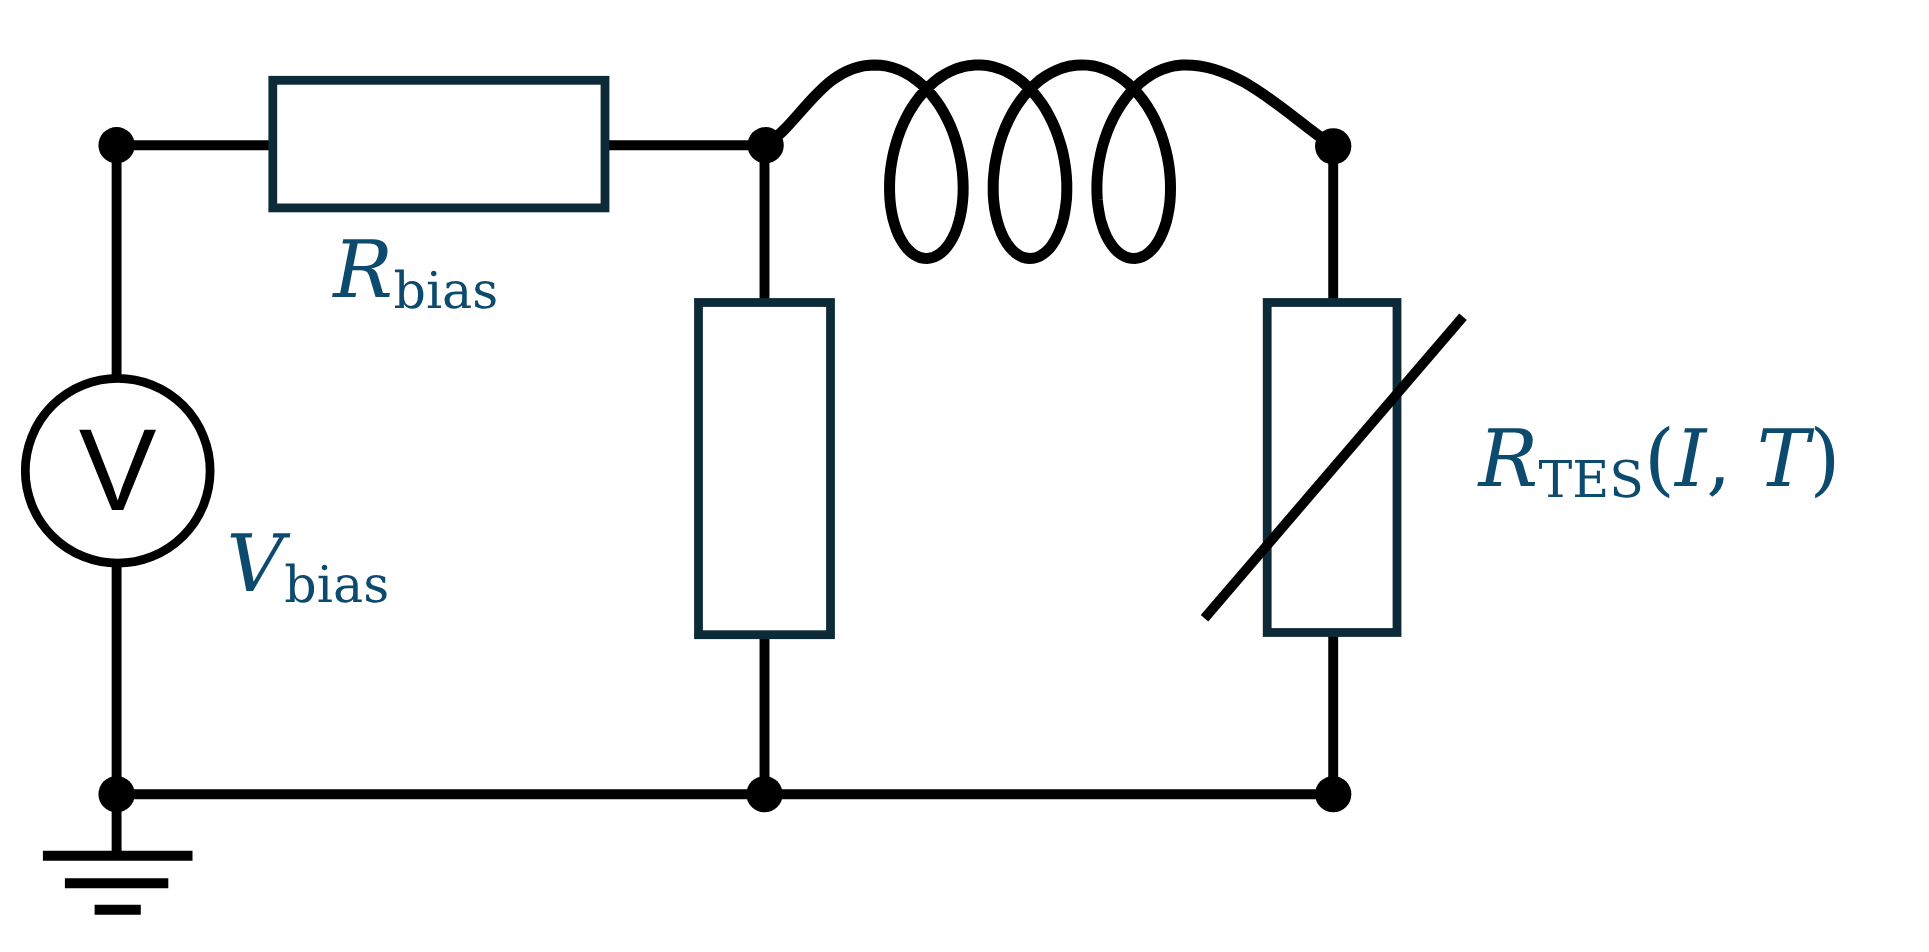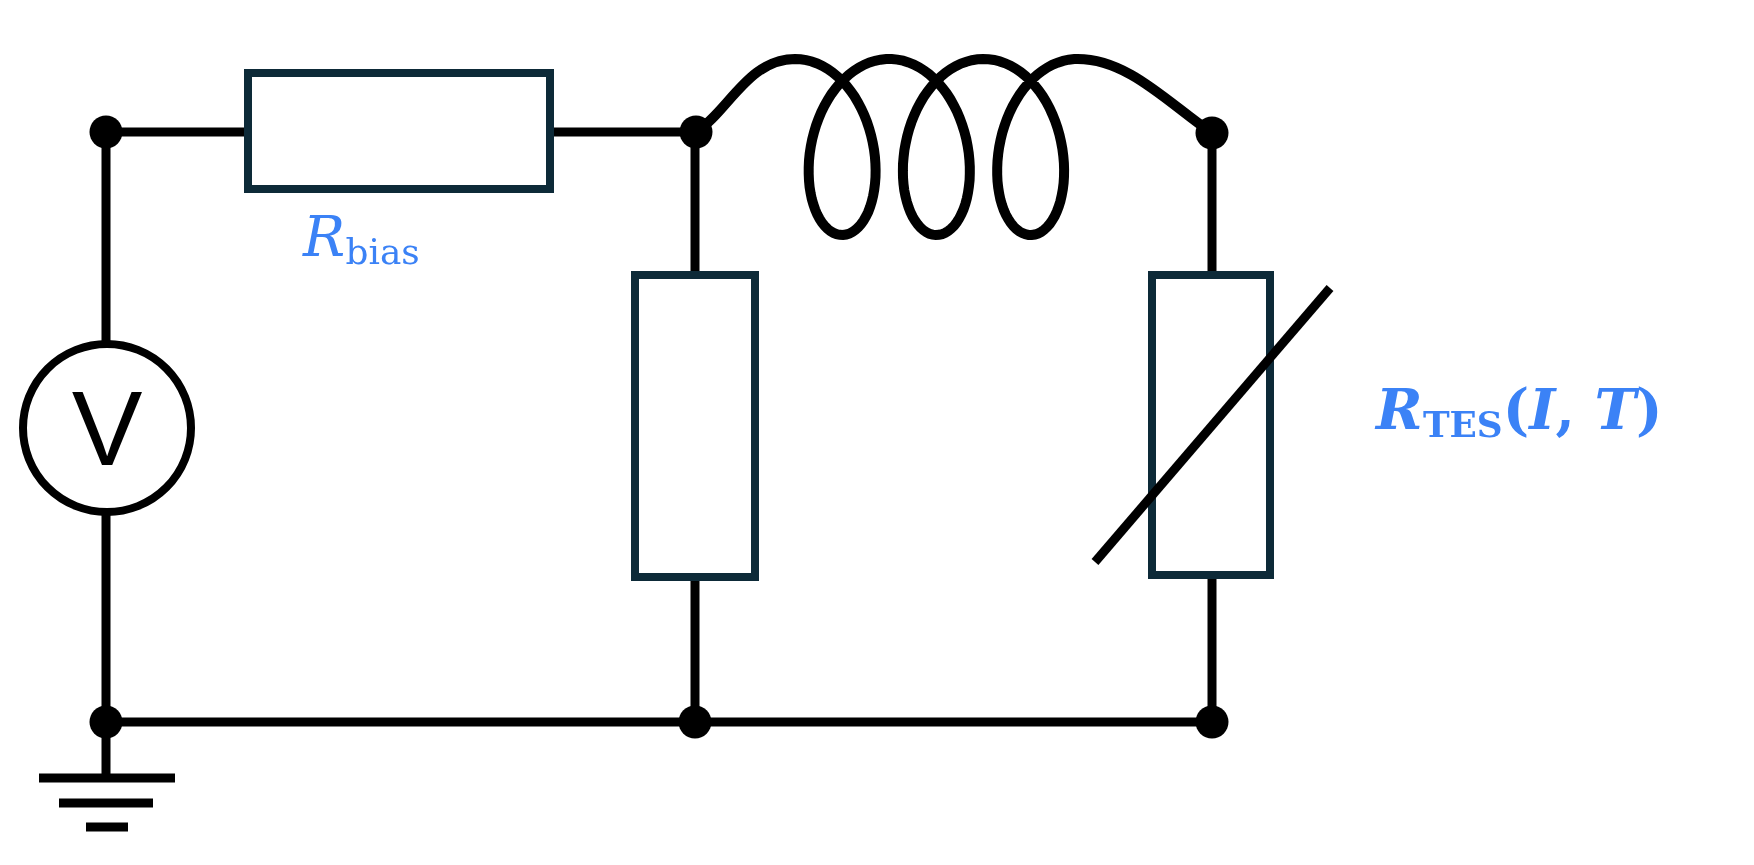--- a/index.html
+++ b/index.html
@@ -14,23 +14,23 @@
   .circuit-svg { position:absolute; left:0; top:0; }
   .wire   { stroke:var(--wire,#000000); stroke-width:9; fill:none; }
   .coil   { stroke:var(--wire,#000000); stroke-width:10; fill:none; stroke-linecap:round; }
   .diag   { stroke:var(--wire,#000000); stroke-width:9; fill:none; stroke-linecap:butt; }
   .node   { fill:var(--wire,#000000); stroke:none; }
   .resistor-box { stroke:var(--res,#0d2a38); stroke-width:8; fill:#ffffff; }
   .source-circle { stroke:var(--wire,#000000); stroke-width:8; fill:#ffffff; }
 
   .mlabel {
     position:absolute;
-    font-size:56px;
+    font-size:72px;
     line-height:1;
-    color:#3b82f6;
+    color:#0c4a6e;
     white-space:nowrap;
   }
   .mvar  { font-style:italic; font-family:"DejaVu Serif","Liberation Serif",serif; }
   .msub  { font-style:normal; font-size:0.64em; vertical-align:-0.22em; margin-left:0.01em;
            font-family:"DejaVu Serif","Liberation Serif",serif; }
   .mup   { font-style:normal; font-family:"DejaVu Serif","Liberation Serif",serif; }
 
   .source-letter {
     position:absolute;
     left:23px; top:344px;
@@ -85,19 +85,22 @@
   </svg>
 
   <div class="source-letter">
     <span>V</span>
   </div>
 
   <div class="mlabel" style="left:303px; top:209px;">
     <span class="mvar">R</span><span class="msub">bias</span>
   </div>
 
+  <div class="mlabel" style="left:206px; top:476px;">
+    <span class="mvar">V</span><span class="msub">bias</span>
+  </div>
 
 
-  <div class="mlabel" style="left:1376px; top:381px;font-weight:bold;">
+  <div class="mlabel" style="left:1344px; top:381px;">
     <span class="mvar">R</span><span class="msub">TES</span><span class="mup">(</span><span class="mvar">I</span><span class="mup">, </span><span class="mvar">T</span><span class="mup">)</span>
   </div>
 
 </div>
 
 </body></html>

